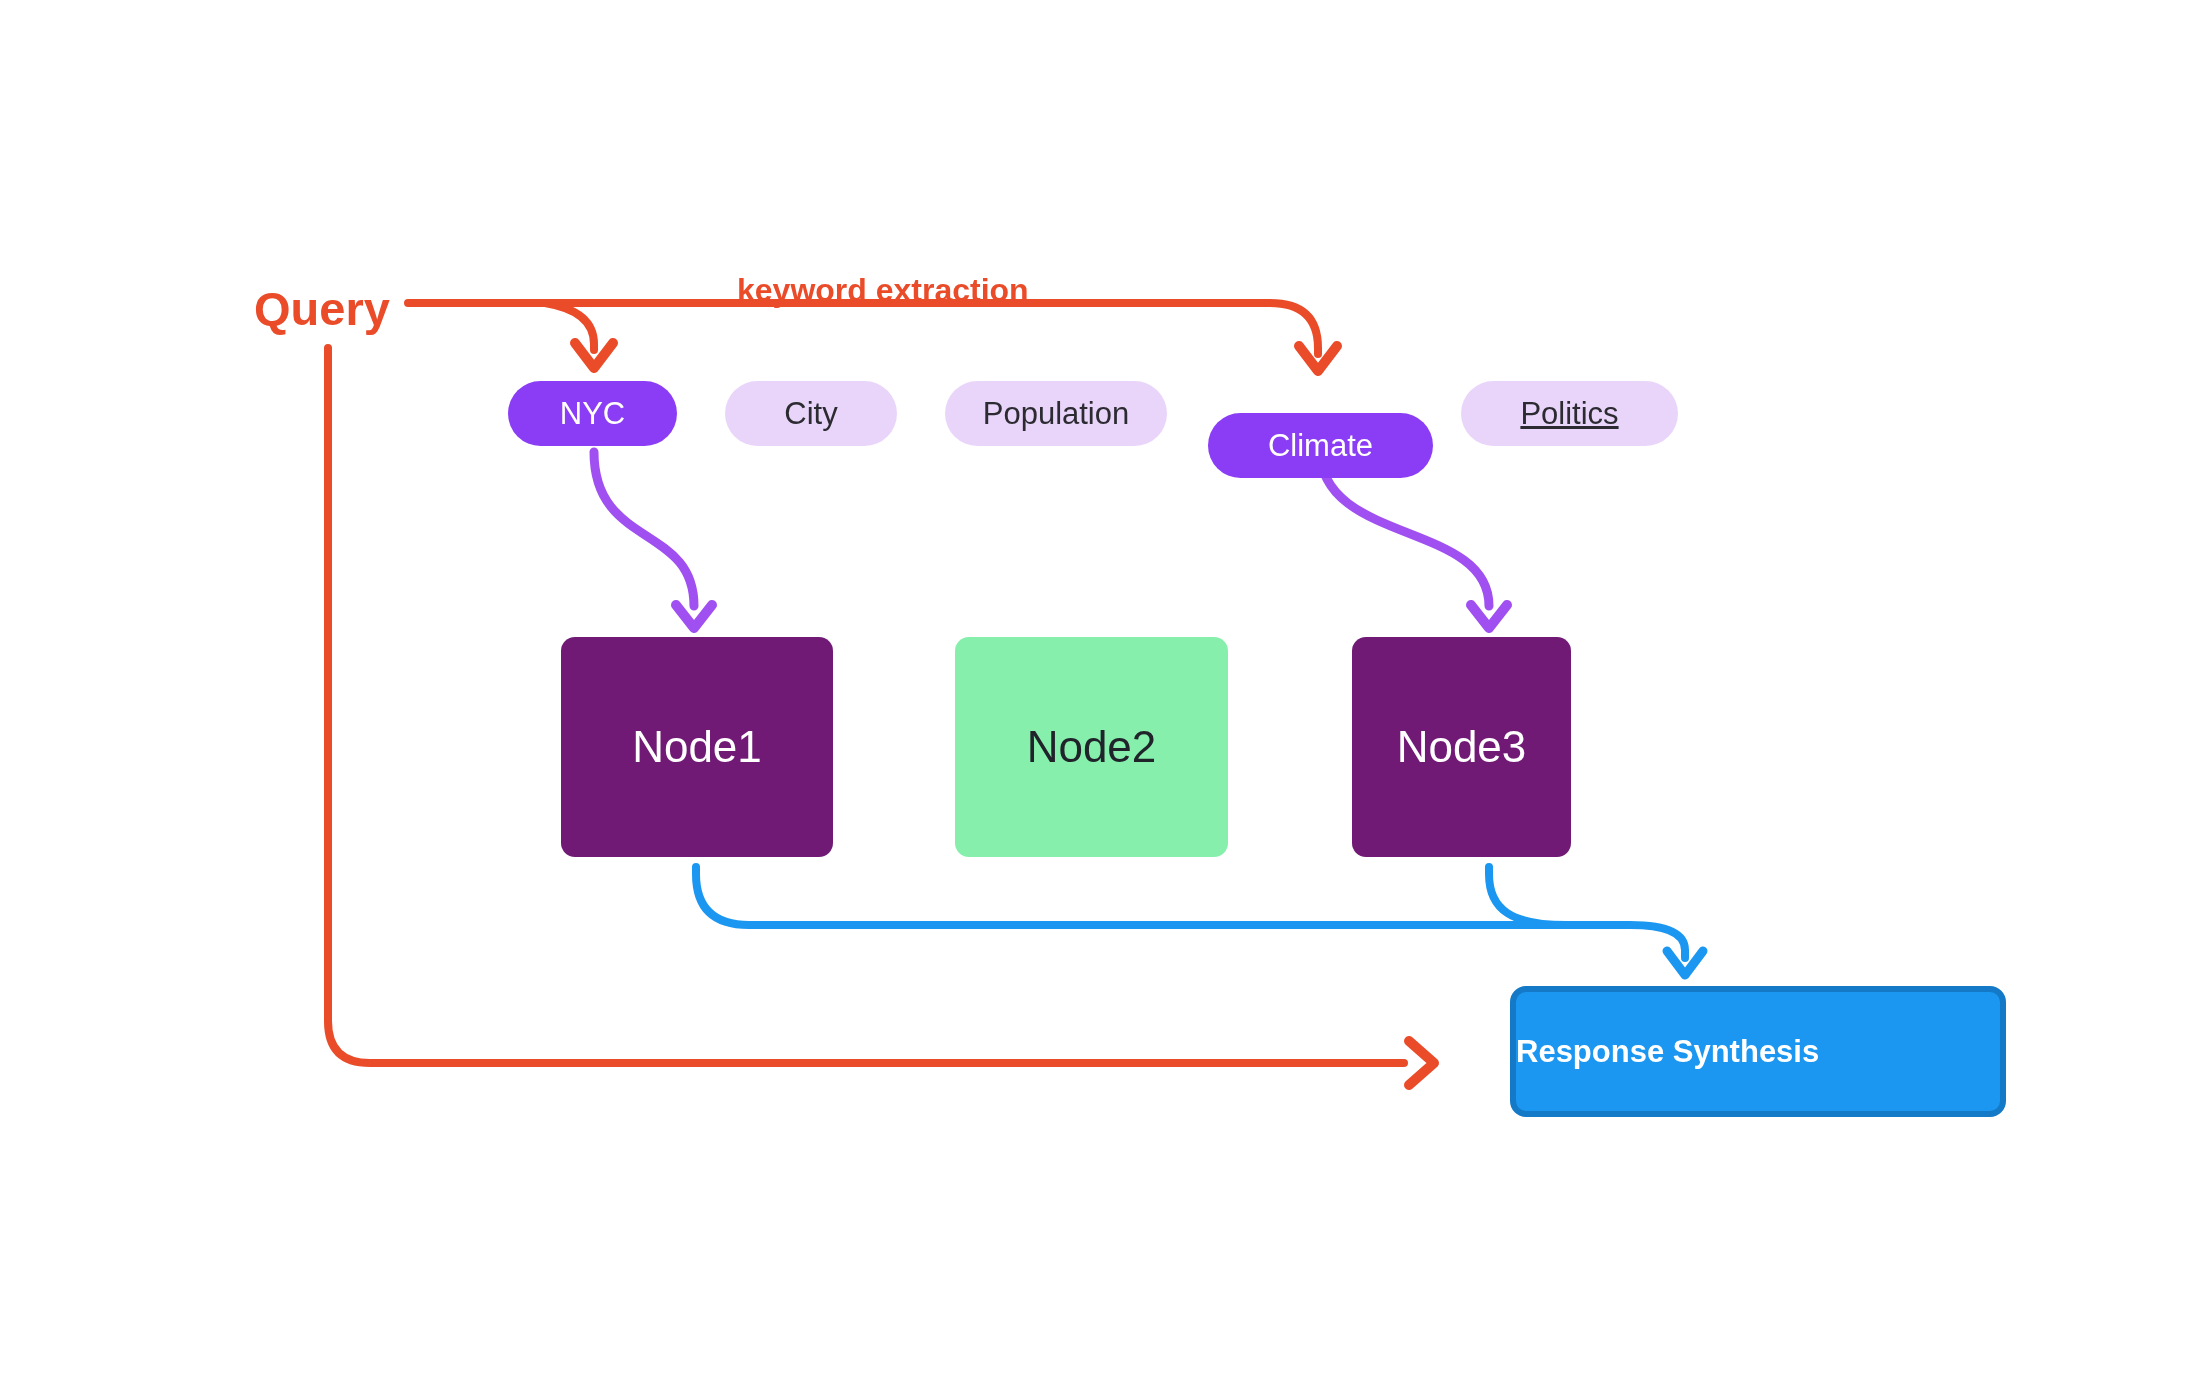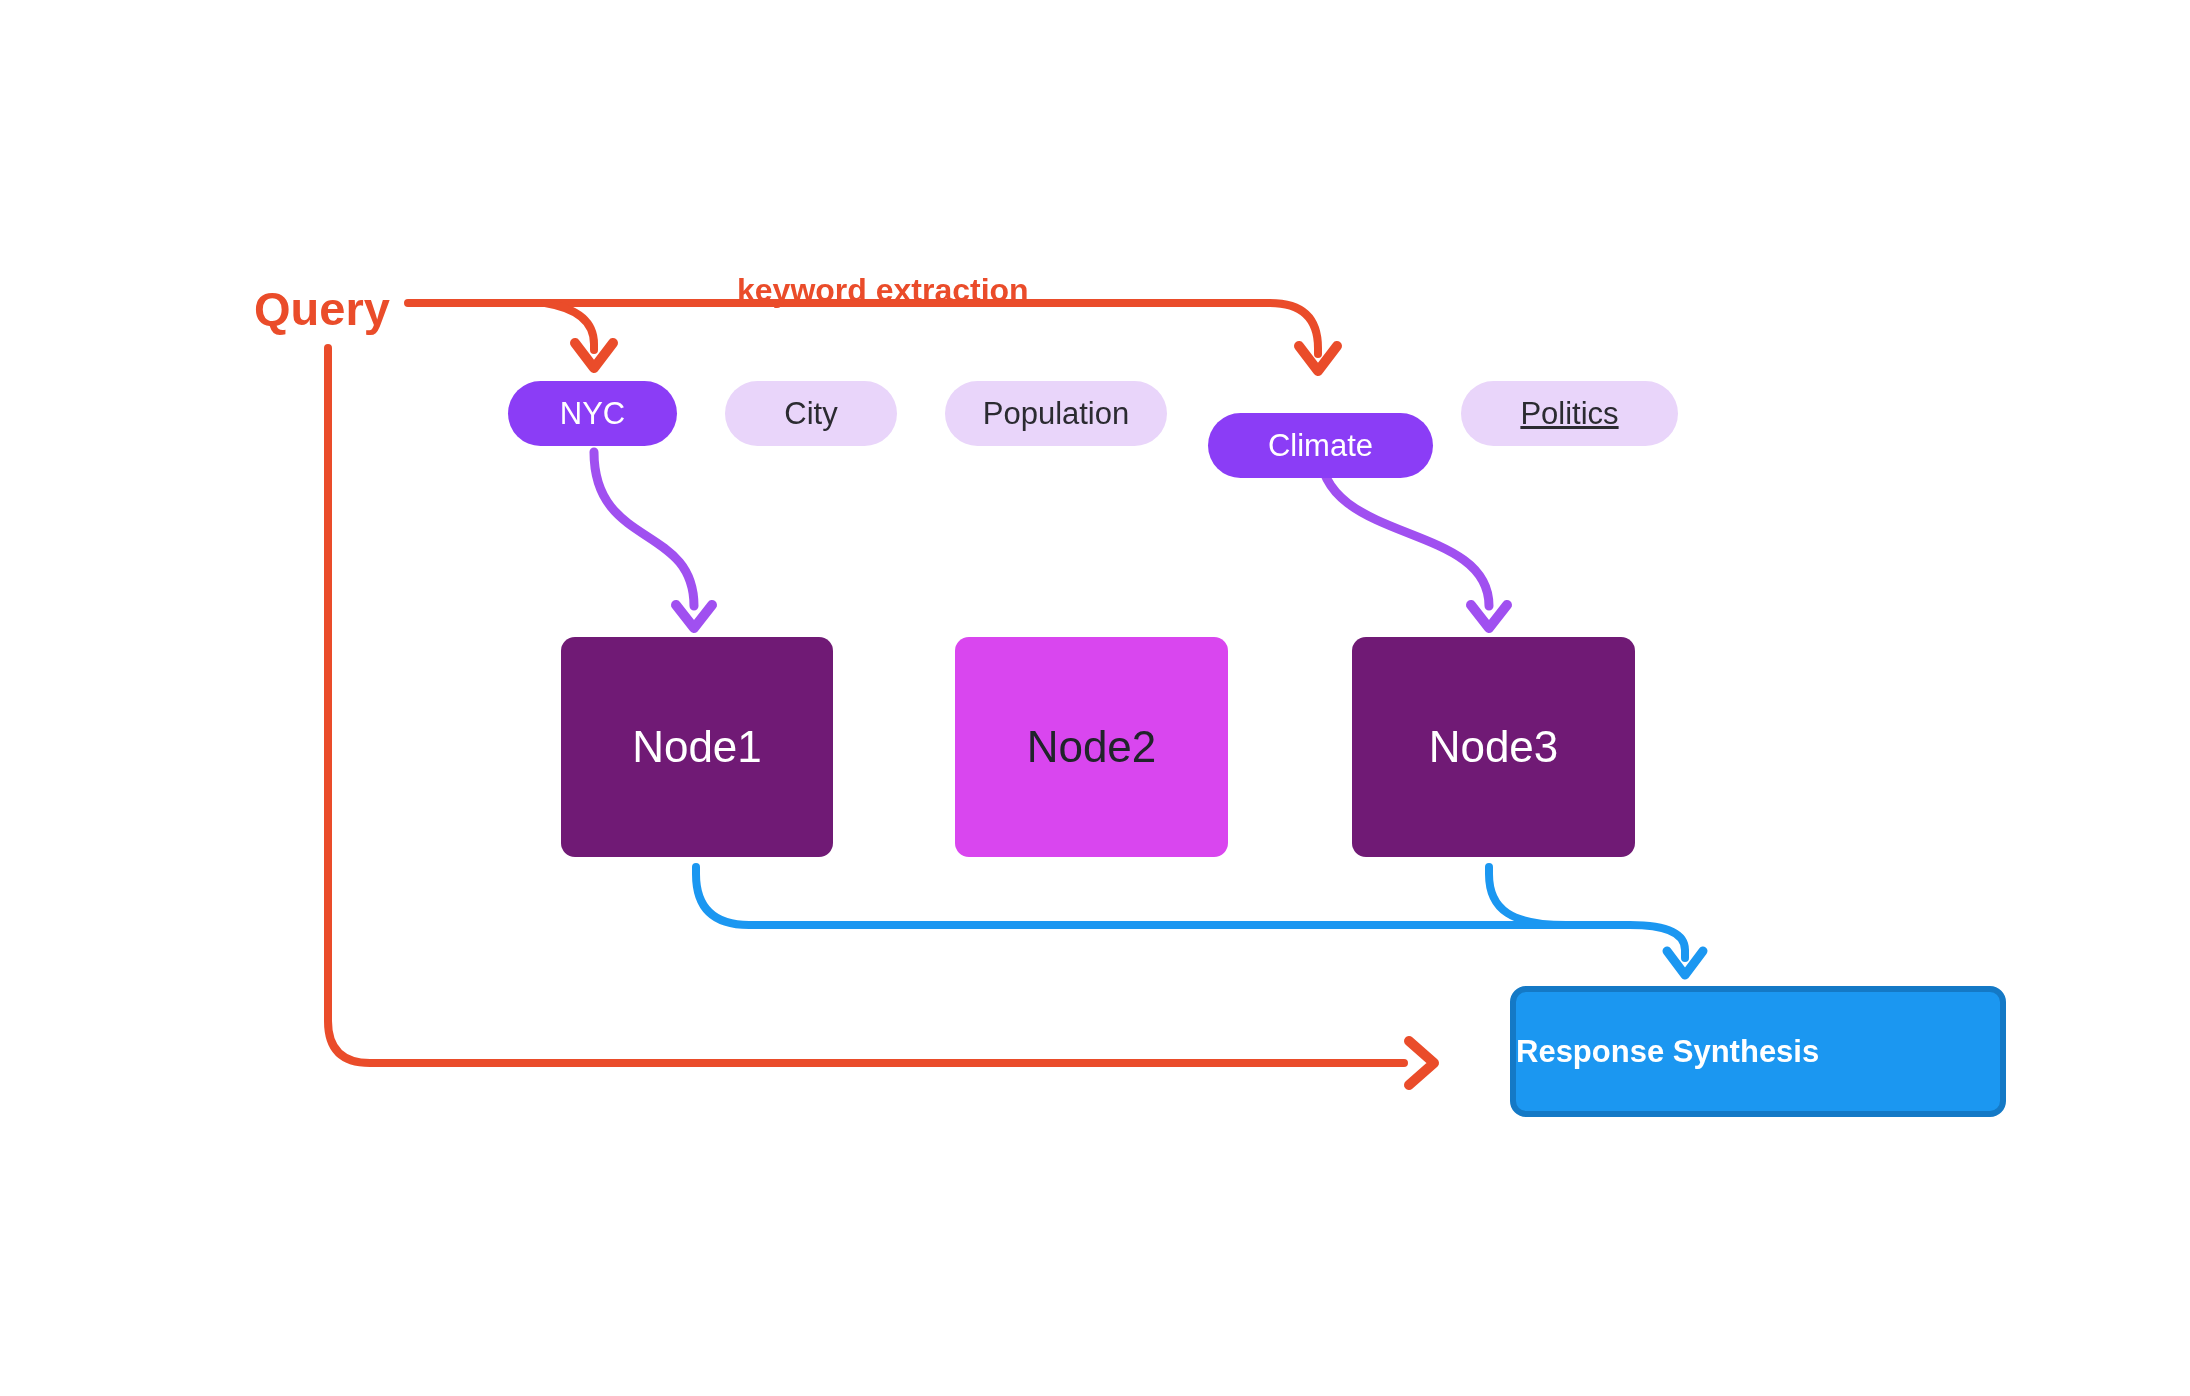--- a/index.html
+++ b/index.html
@@ -33,24 +33,24 @@
   .pill-population{left:945px;width:222px;}
   .pill-climate{left:1208px;width:225px;margin-top:32px;}
   .pill-politics{left:1461px;width:217px;text-decoration:underline;}
 
   .node{
     position:absolute;top:637px;height:220px;border-radius:14px;
     display:flex;align-items:center;justify-content:center;
     font-size:44px;font-weight:400;
   }
   .node-active{background:#701a75;color:#ffffff;}
-  .node-inactive{background:#d946ef;color:#20242A;}
+  .node-inactive{background:#86efac;color:#20242A;}
   .node1{left:561px;width:272px;}
   .node2{left:955px;width:273px;}
-  .node3{left:1352px;width:283px;align-items:center;}
+  .node3{left:1352px;width:219px;align-items:center;}
 
   .rs-box{
     position:absolute;left:1510px;top:986px;width:496px;height:131px;
     background:#1B97F1;border:6px solid #1479C6;border-radius:16px;
     box-sizing:border-box;
     display:flex;align-items:center;justify-content:flex-start;
     color:#ffffff;font-size:31px;font-weight:700;
   }
 </style>
 </head>

